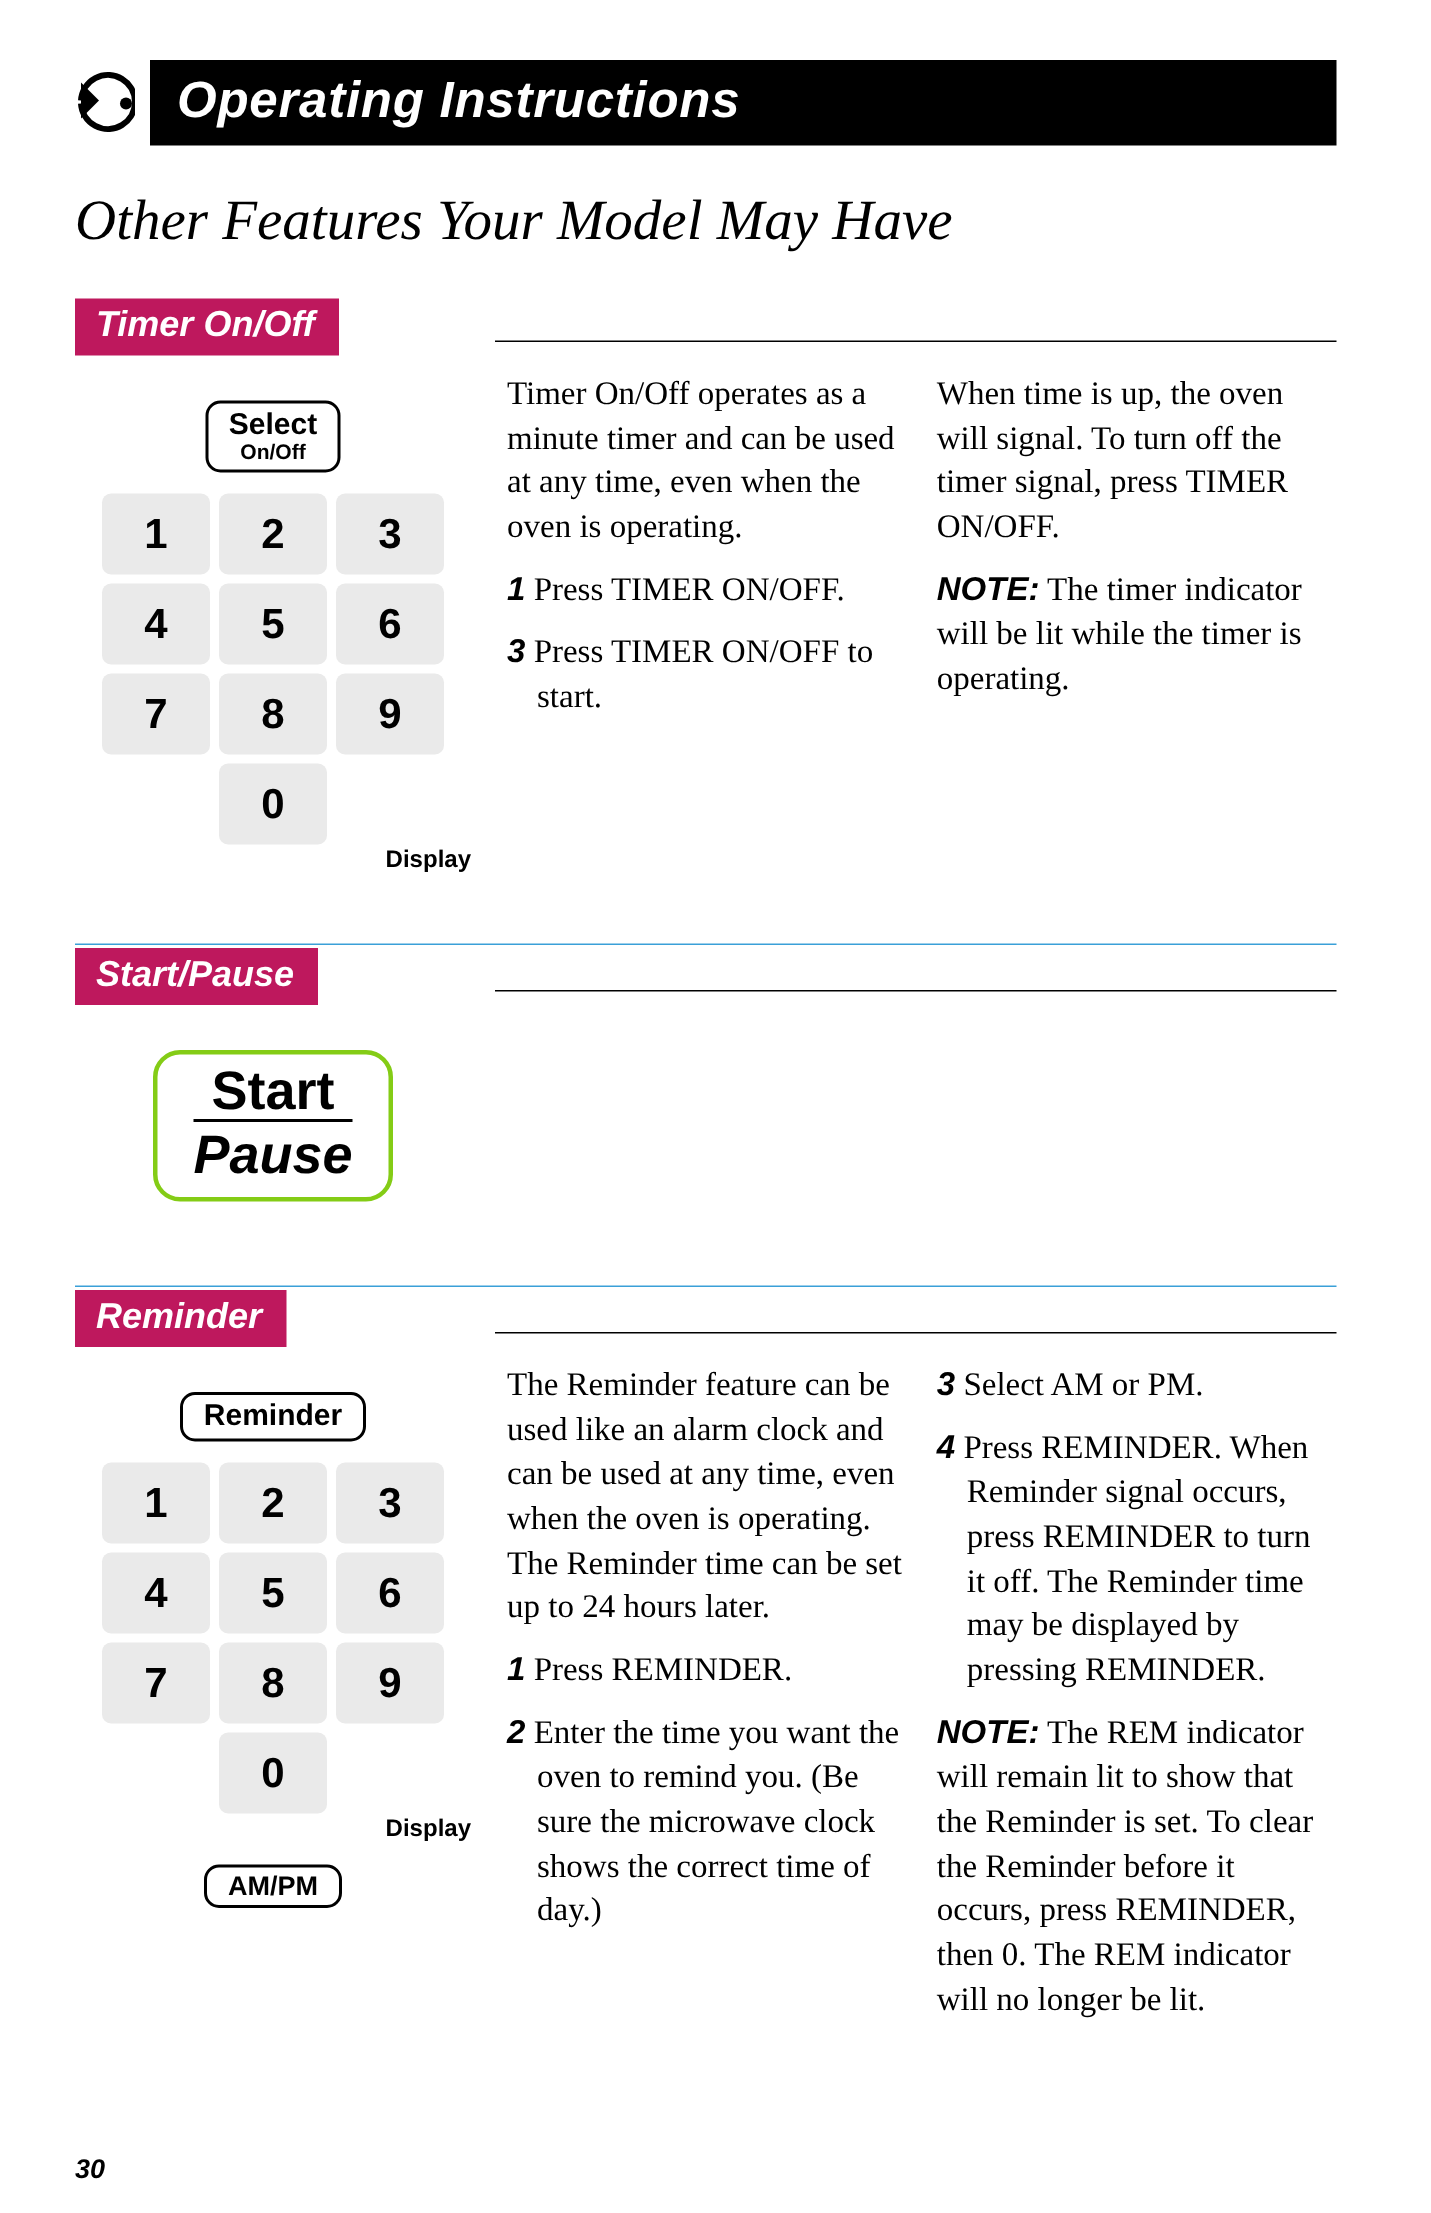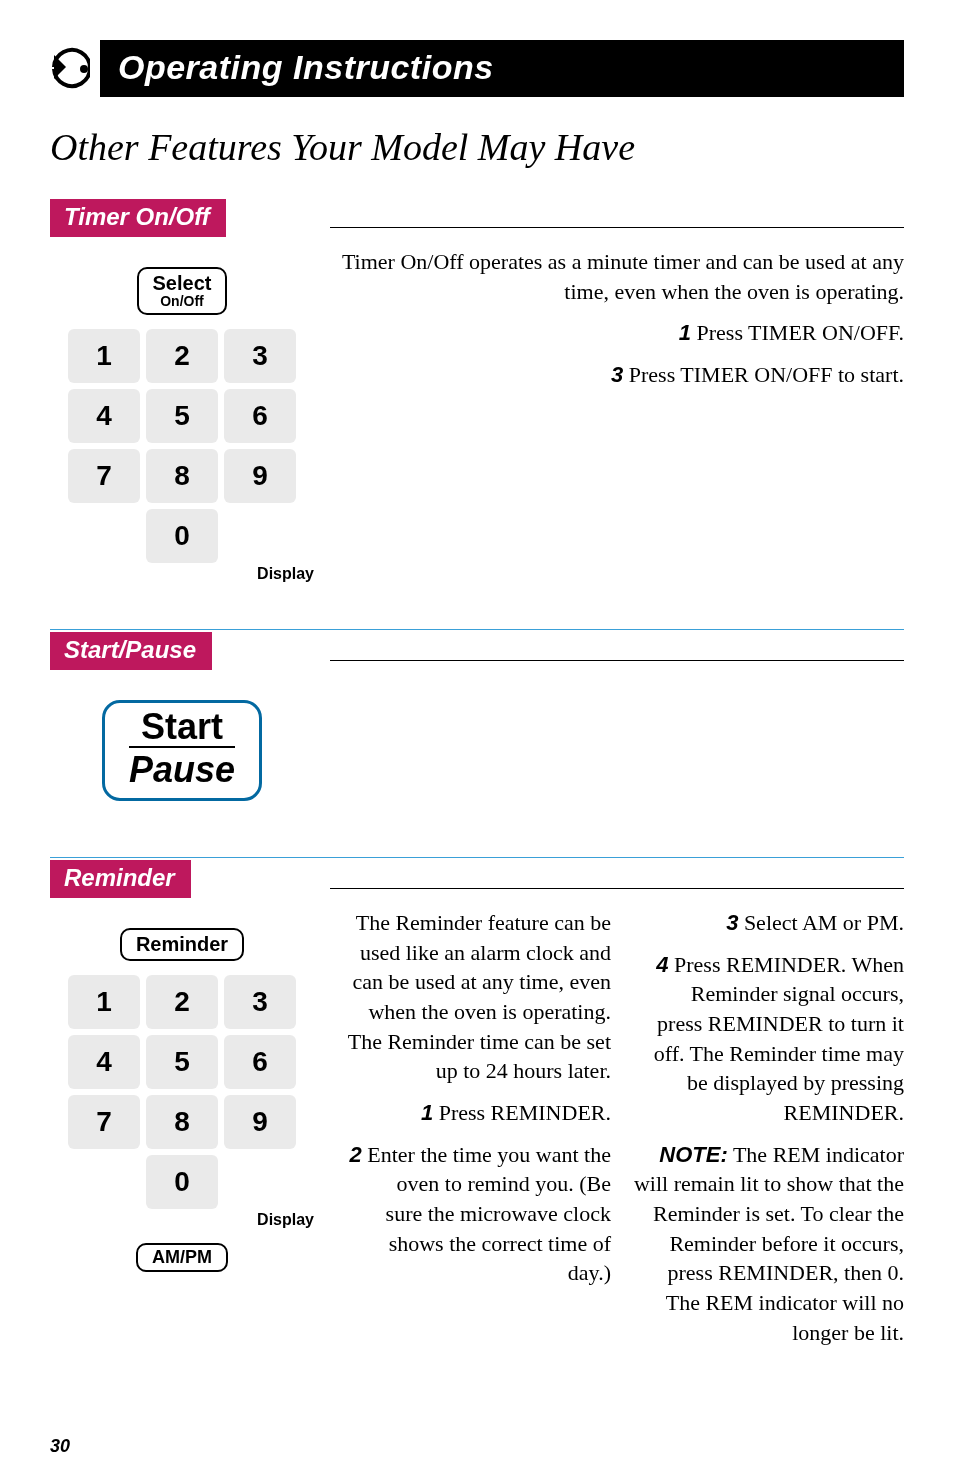--- a/index.html
+++ b/index.html
@@ -6,21 +6,21 @@
     margin: 0;
     padding: 0;
     background: #fff;
     font-family: "Times New Roman", Times, serif;
     color: #000;
   }
   .page {
     width: 954px;
     min-height: 1475px;
     box-sizing: border-box;
-    padding: 40px 50px 20px 50px;
+    padding: 40px 63px 20px 50px;
     position: relative;
   }
   .header-row {
     display: flex;
     align-items: center;
     gap: 10px;
     margin-bottom: 28px;
   }
   .header-icon {
     width: 40px;
@@ -117,21 +117,20 @@
     border-radius: 10px;
     padding: 2px 14px;
     font-size: 18px;
     font-weight: bold;
     margin-top: 14px;
   }
   .text-cols {
     flex: 1;
     display: flex;
     gap: 20px;
-    text-align: right;
   }
   .col {
     flex: 1;
     font-size: 22px;
     line-height: 1.35;
   }
   .col p {
     margin: 0 0 12px 0;
   }
   .num {
@@ -145,21 +144,21 @@
     font-style: italic;
   }
   .startpause-panel {
     width: 264px;
     flex: 0 0 264px;
     padding: 20px 0;
     display: flex;
     justify-content: center;
   }
   .startpause-box {
-    border: 3px solid #0369a1;
+    border: 3px solid #84cc16;
     border-radius: 18px;
     padding: 4px 24px 8px 24px;
     text-align: center;
     font-family: Arial, Helvetica, sans-serif;
     font-weight: bold;
     position: relative;
   }
   .sp-line1 {
     font-size: 36px;
     border-bottom: 2px solid #000;
@@ -229,20 +228,24 @@
           <div class="key center">0</div>
         </div>
         <div class="key-sub">Display</div>
       </div>
 
       <div class="text-cols">
         <div class="col">
           <p>Timer On/Off operates as a minute timer and can be used at any time, even when the oven is operating.</p>
           <p class="hang2"><span class="num">1</span> <span>Press TIMER ON/OFF.</span></p>
           <p class="hang2"><span class="num">3</span> <span>Press TIMER ON/OFF to start.</span></p>
+        </div>
+        <div class="col">
+          <p>When time is up, the oven will signal. To turn off the timer signal, press TIMER ON/OFF.</p>
+          <p><span class="note-label">NOTE:</span> <span>The timer indicator will be lit while the timer is operating.</span></p>
         </div>
       </div>
     </div>
   </div>
 
   <div class="section">
     <div style="border-top:1px solid #3aa0d8; margin-bottom:2px;"></div>
     <span class="section-heading">Start/Pause</span>
     <div style="position:relative;">
       <div style="position:absolute; left:280px; right:0; top:-10px; border-top:1px solid #000;"></div>

